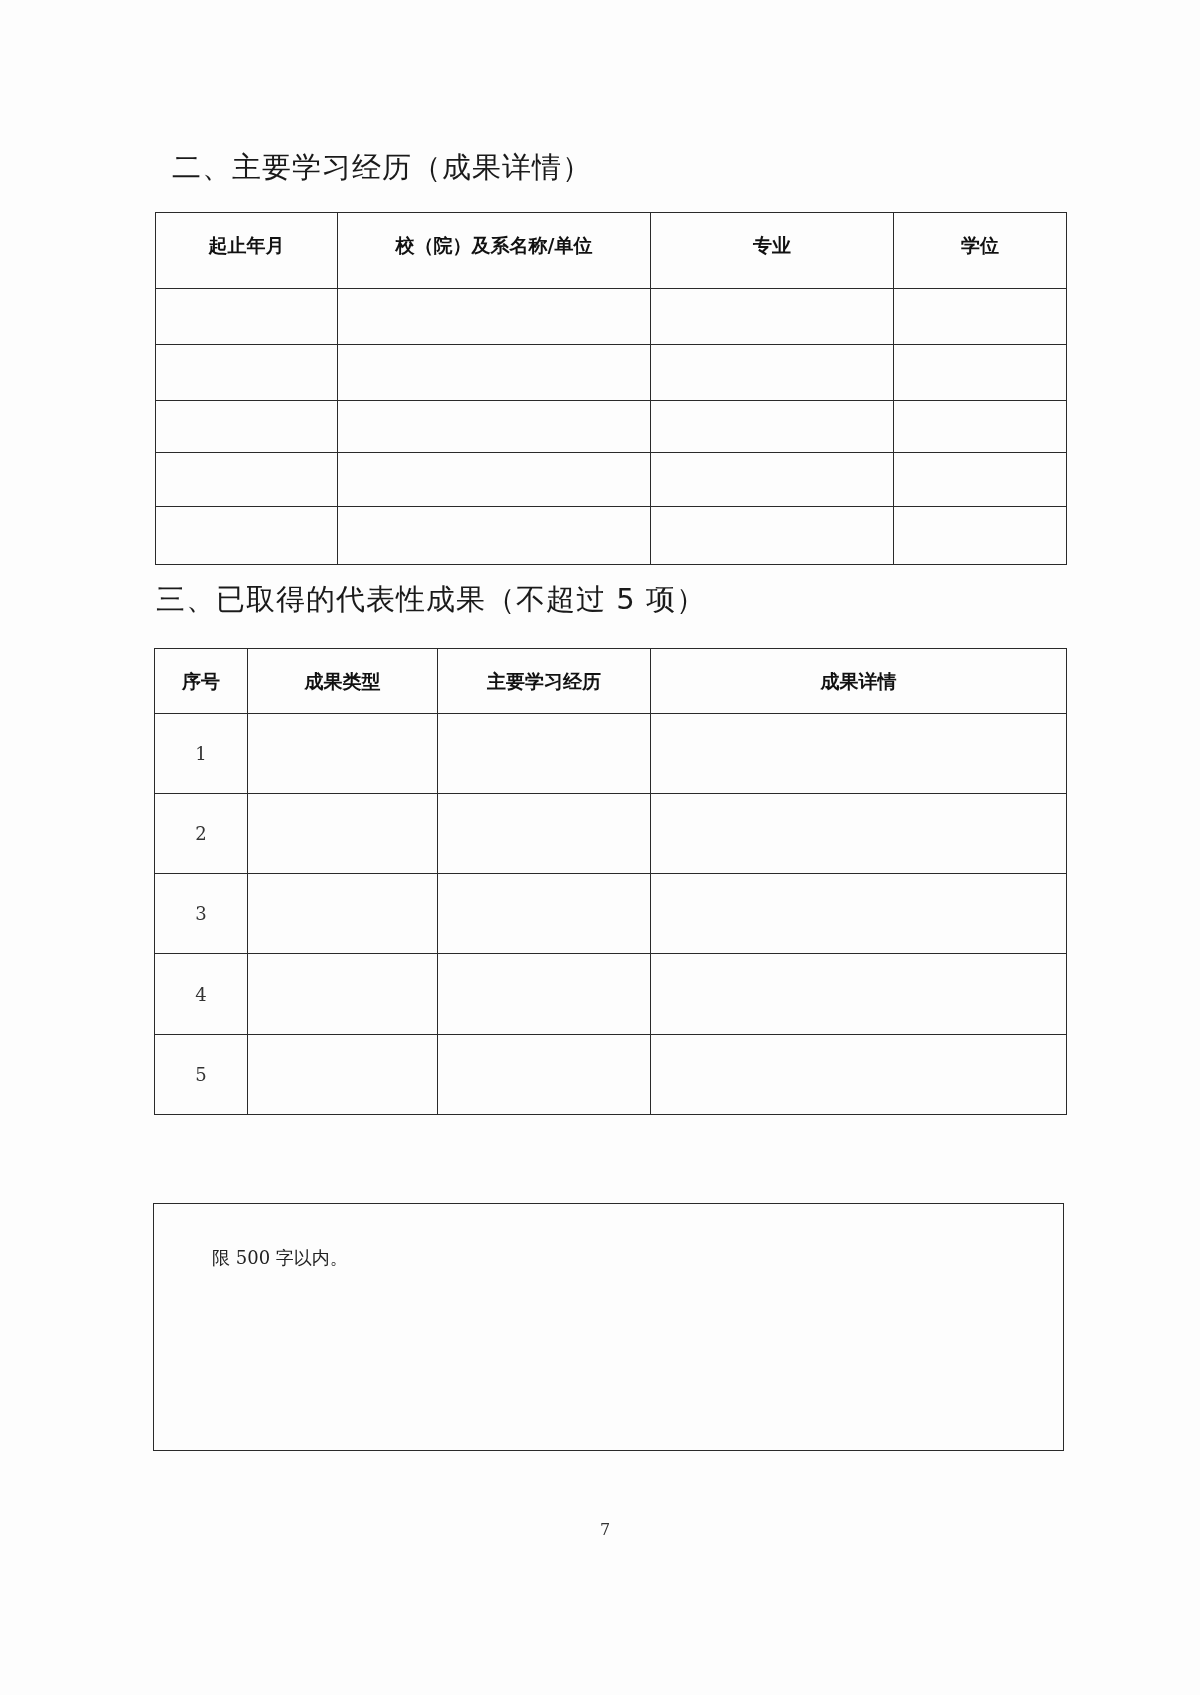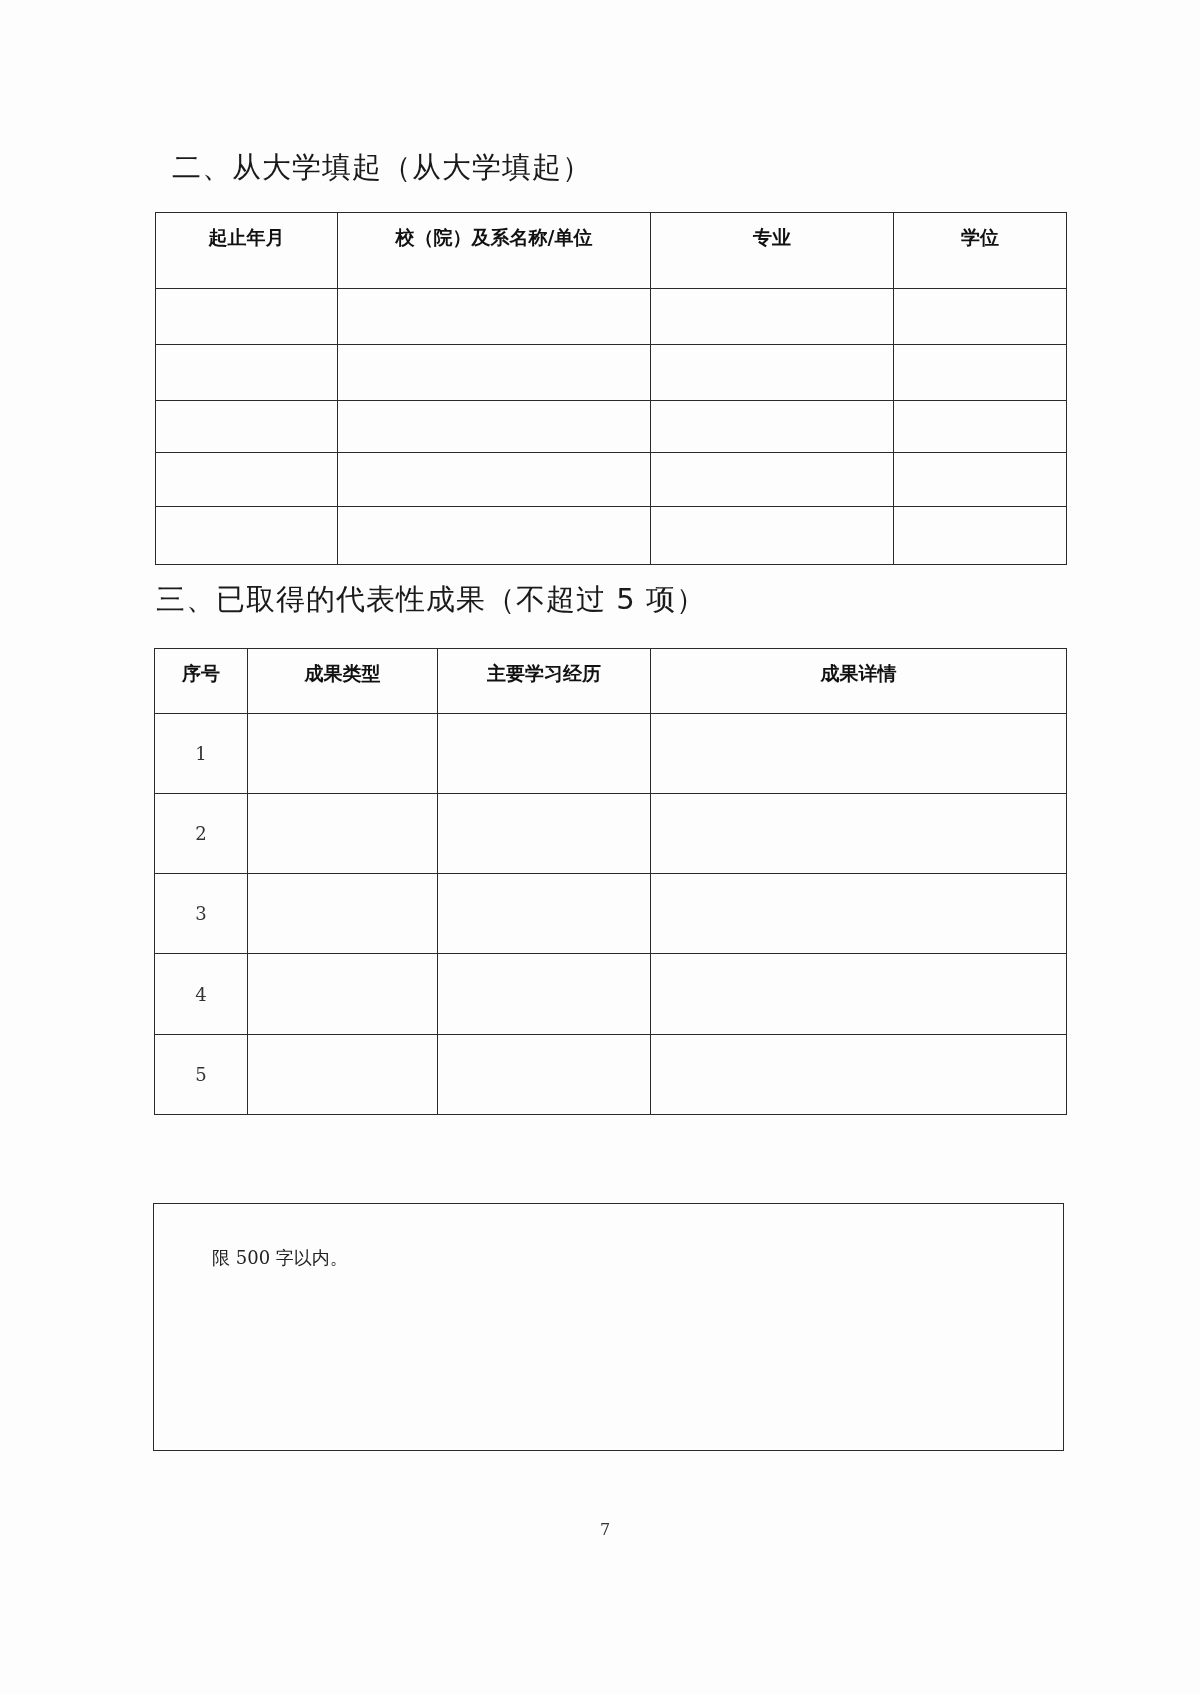--- a/index.html
+++ b/index.html
@@ -2,32 +2,32 @@
 <html><head>
 <meta charset="utf-8">
 <style>
   html, body { margin: 0; padding: 0; background: #ffffff; }
   body { width: 1200px; height: 1695px; position: relative; overflow: hidden;
          font-family: "DejaVu Sans", "Liberation Sans", sans-serif; color: #1a1a1a; }
   .page { position: absolute; left: 0; top: 0; width: 1200px; height: 1695px; background: #fdfdfd; }
   .heading { position: absolute; font-size: 29px; letter-spacing: 1px; color: #1a1a1a; white-space: nowrap; }
   table.grid { position: absolute; border-collapse: collapse; table-layout: fixed; }
   table.grid td, table.grid th { border: 1.5px solid #2a2a2a; padding: 0; }
-  table.grid th { font-weight: bold; font-size: 19px; text-align: center; vertical-align: top; padding-top: 12px; color: #111; }
+  table.grid th { font-weight: bold; font-size: 19px; text-align: center; vertical-align: top; padding-top: 20px; color: #111; }
   table.grid td { font-family: "DejaVu Serif", "Liberation Serif", serif; font-size: 18px; text-align: center; vertical-align: middle; color: #333; }
   .textbox { position: absolute; border: 1.5px solid #2a2a2a; box-sizing: border-box; }
   .textbox .hint { position: absolute; left: 58px; top: 42px; font-family: "DejaVu Serif", "Liberation Serif", serif; font-size: 18px; color: #222; }
   .page-num { position: absolute; left: 600px; top: 1520px; font-family: "DejaVu Serif", "Liberation Serif", serif; font-size: 16px; color: #333; }
 </style>
 </head>
 <body>
 
 <div class="page">
 
-  <div class="heading" style="left:172px; top:148px;">二、从大学填起（从大学填起）</div>
+  <div class="heading" style="left:172px; top:148px;">二、主要学习经历（成果详情）</div>
 
   <table class="grid" style="left:155px; top:212px; width:911px;">
     <colgroup>
       <col style="width:182px">
         <col style="width:313px">
         <col style="width:243px">
         <col style="width:173px">
     </colgroup>
     <tbody>
         <tr style="height:76px">

